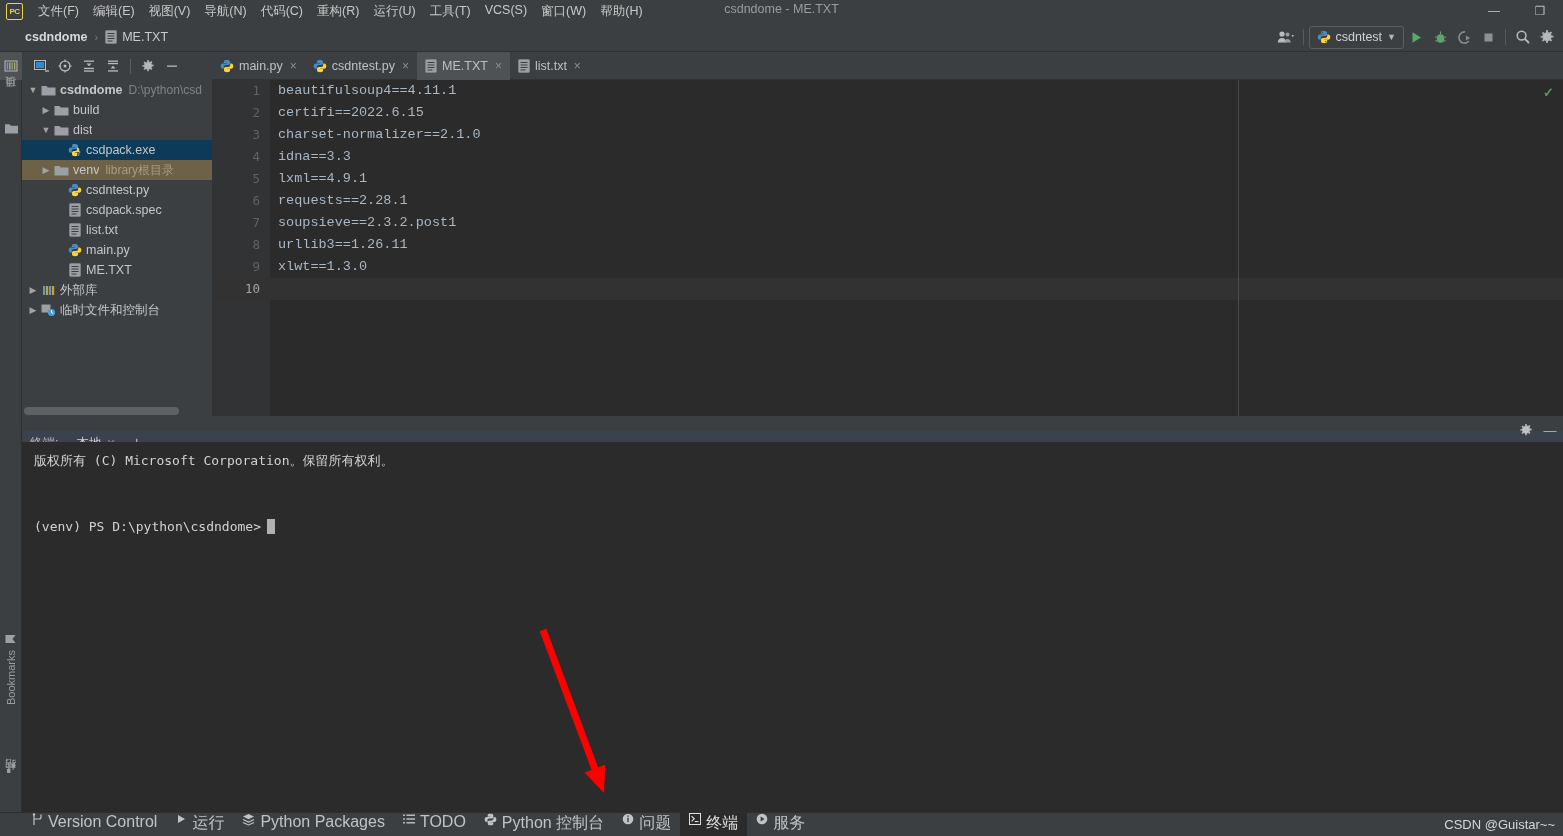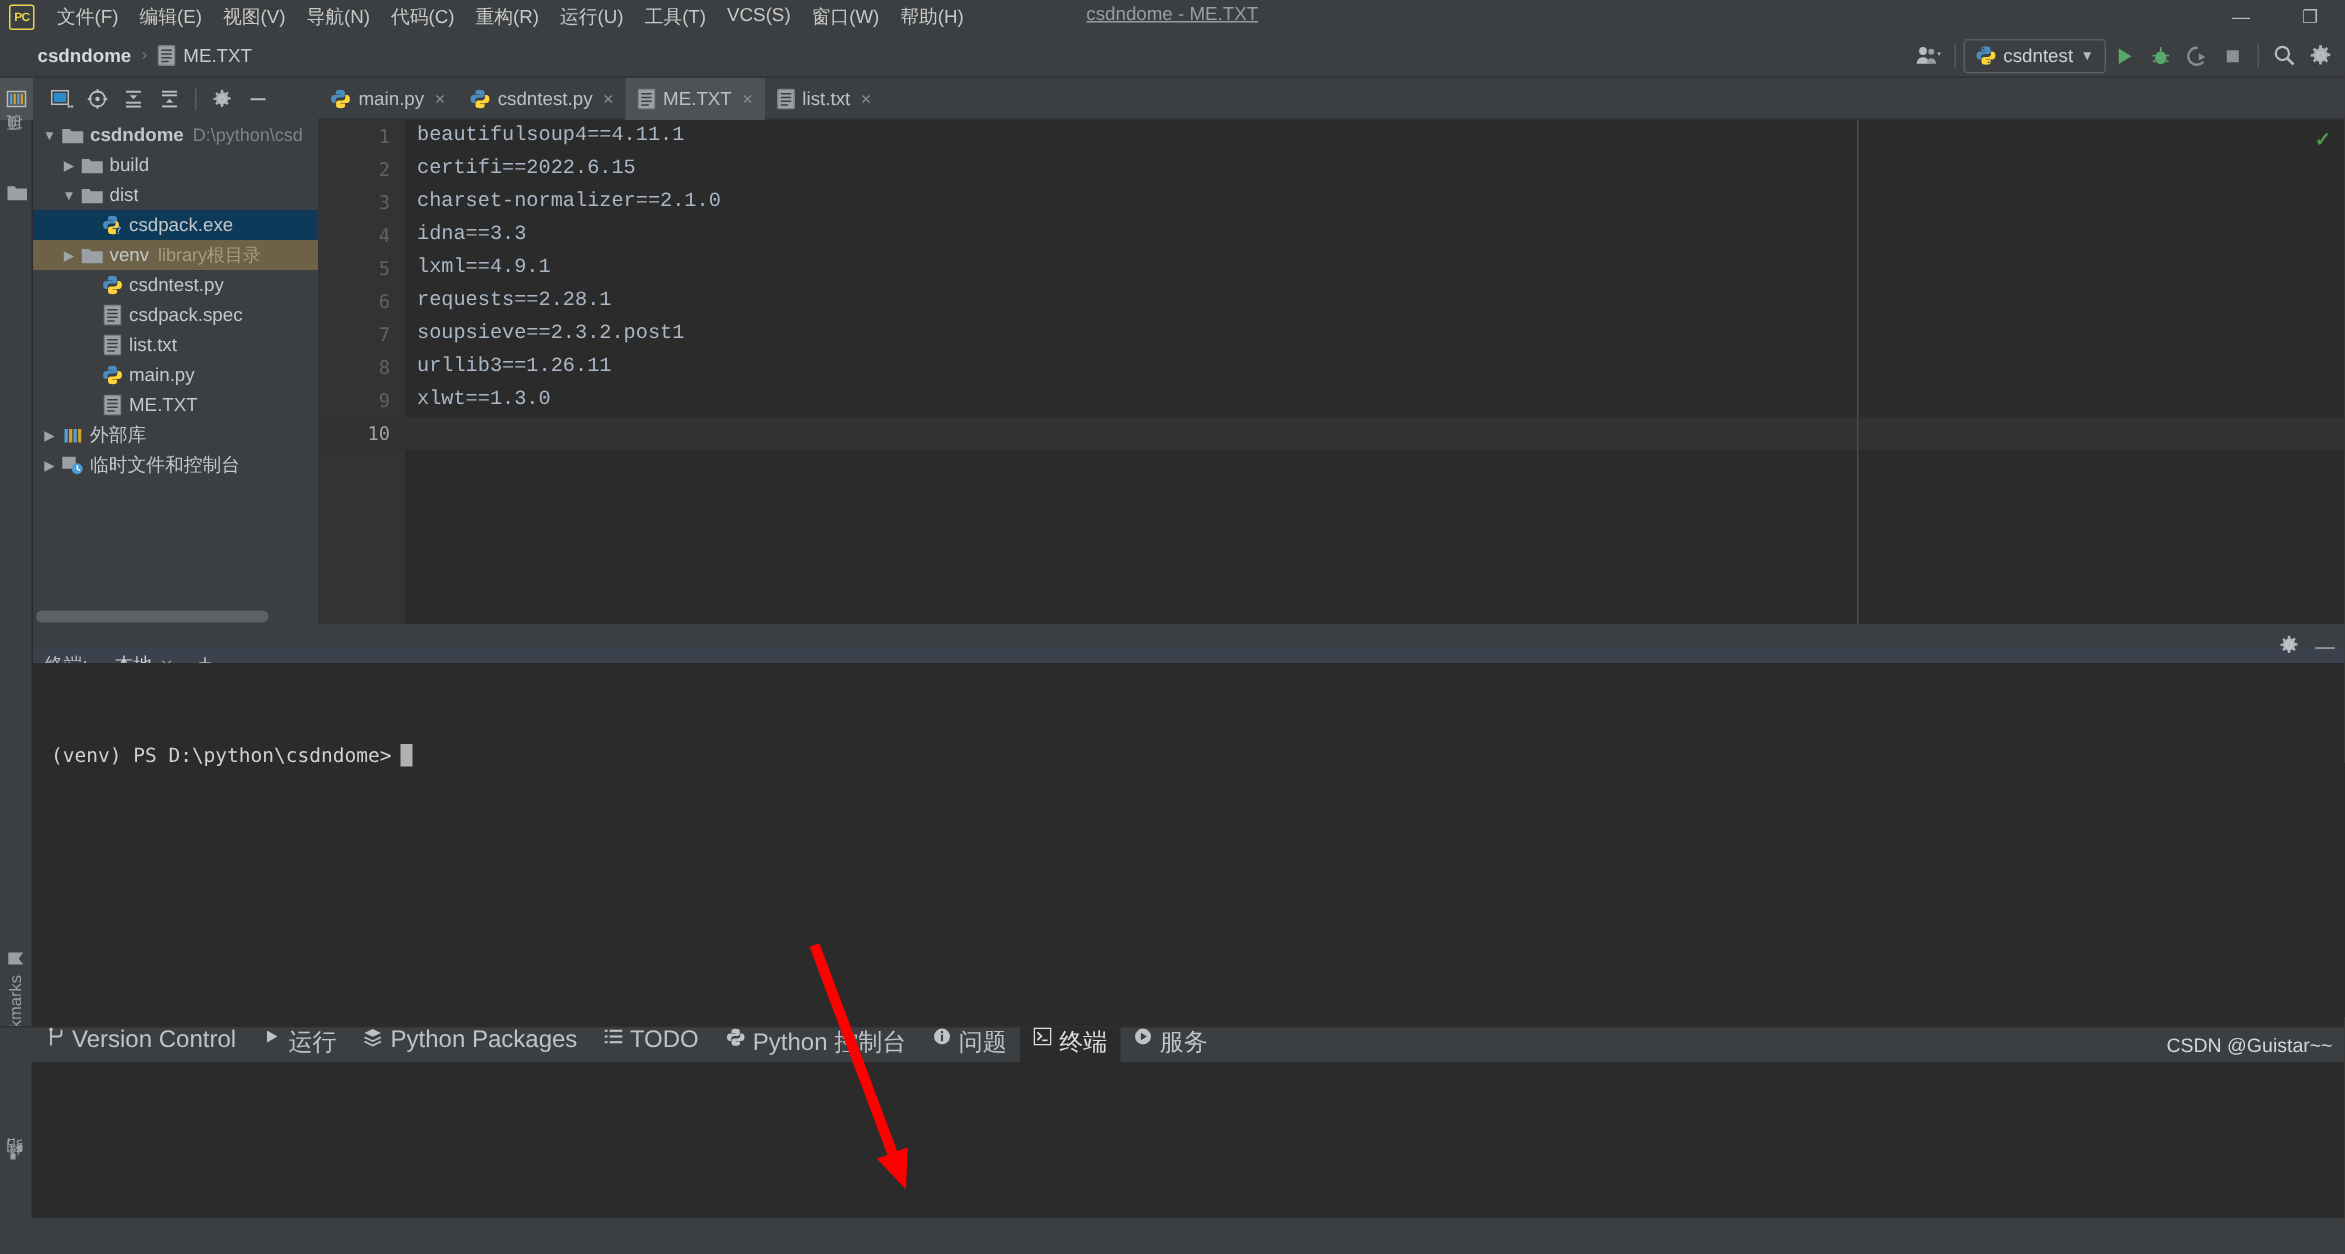--- a/index.html
+++ b/index.html
@@ -3,21 +3,21 @@
 <meta charset="utf-8">
 <style>
   * { box-sizing: border-box; margin: 0; padding: 0; }
   html, body {
     width: 1563px; height: 836px;
     background: #3c3f41;
     font-family: "Liberation Sans", sans-serif;
     overflow: hidden;
     color: #bbbbbb;
   }
-  #app { position: relative; width: 1563px; height: 708px; }
+  #app { position: relative; width: 1563px; height: 836px; }
 
   
   .titlebar {
     position: absolute; left: 0; top: 0; width: 1563px; height: 22px;
     background: #3c3f41; display: flex; align-items: center;
     font-size: 12.5px; color: #bdbdbd;
   }
   .pc-logo {
     width: 17px; height: 17px; margin-left: 6px; margin-right: 8px;
     border: 1px solid #e8d44d; border-radius: 2px;
@@ -26,21 +26,20 @@
     font-weight: bold; letter-spacing: -0.5px;
   }
   .menu-item {
     padding: 1px 7px; font-size: 12.5px; color: #c8c8c8;
     white-space: nowrap; cursor: default;
   }
   .win-title {
     position: absolute; left: 0; right: 0; top: 2px;
     text-align: center; font-size: 12.5px; color: #9a9c9e;
     pointer-events: none;
-    text-decoration: underline;
   }
   .win-btns {
     position: absolute; right: 0; top: 0; height: 22px;
     display: flex; align-items: center;
   }
   .win-btn {
     width: 46px; height: 22px; display: flex; align-items: center;
     justify-content: center; color: #b9bcbe; font-size: 12px;
   }
 
@@ -683,20 +682,21 @@
     <div class="th-btn">
       <svg class="icn" width="14" height="14" viewBox="0 0 16 16">
         <path d="M8 5a3 3 0 1 0 0 6 3 3 0 0 0 0-6zm0 1.6a1.4 1.4 0 1 1 0 2.8 1.4 1.4 0 0 1 0-2.8z" fill="#c2c5c7"></path>
         <path d="M7.2 1h1.6l.3 1.9 1.3.6 1.6-1.1 1.1 1.1-1.1 1.6.6 1.3 1.9.3v1.6l-1.9.3-.6 1.3 1.1 1.6-1.1 1.1-1.6-1.1-1.3.6-.3 1.9H7.2l-.3-1.9-1.3-.6-1.6 1.1-1.1-1.1 1.1-1.6-.6-1.3L1.5 8.8V7.2l1.9-.3.6-1.3-1.1-1.6 1.1-1.1 1.6 1.1 1.3-.6z" fill="#c2c5c7" opacity="0.9"></path>
       </svg>
     </div>
     <div class="th-btn">—</div>
   </div>
 
   <div class="term-body" id="term-body">
+      <div class="term-line">版权所有 (C) Microsoft Corporation。保留所有权利。</div>
       <div class="term-line">&nbsp;</div>
       <div class="term-line">&nbsp;</div>
       <div class="term-line"><span>(venv) PS D:\python\csdndome&gt;</span><span class="caret"></span></div>
     </div>
 
   <div class="statusbar">
     <div style="width:22px"></div>
     <div id="statusitems" style="display:flex;align-items:center;">
         <div class="sb-item">
           <span style="display: inline-flex;">

